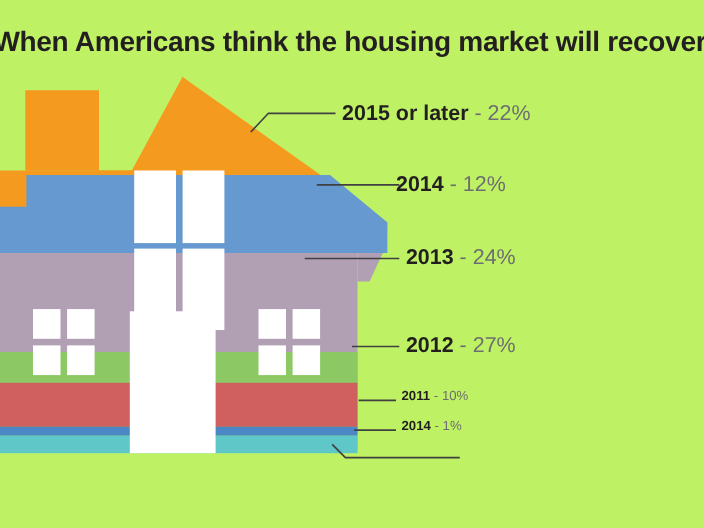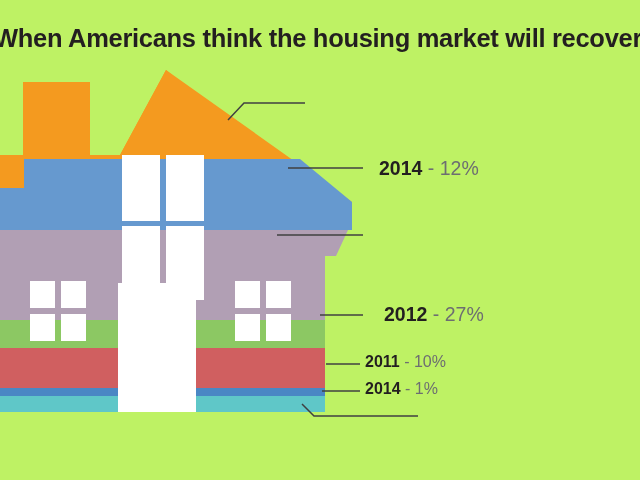--- a/index.html
+++ b/index.html
@@ -48,26 +48,26 @@
     font-size: 19.5px;
   }
   .label .yr {
     font-weight: bold;
     color: #231f20;
   }
   .label .pct {
     font-weight: normal;
     color: #6d6e71;
   }
-  .label.small { font-size: 16px; }
+  .label.small { font-size: 12px; }
 
   #lbl-2015 { left: 311px; top: 92px; }
-  #lbl-2014 { left: 379px; top: 157px; }
+  #lbl-2014 { left: 360px; top: 157px; }
   #lbl-2013 { left: 369px; top: 223px; }
-  #lbl-2012 { left: 384px; top: 303px; }
+  #lbl-2012 { left: 369px; top: 303px; }
   #lbl-2011 { left: 365px; top: 353px; }
   #lbl-2010 { left: 365px; top: 380px; }
   #lbl-rec  { left: 424px; top: 404px; font-weight: bold; }
   #lbl-rec .yr { font-weight: bold; }
 
   
   #leaders {
     position: absolute;
     left: 0; top: 0;
     width: 640px; height: 480px;
@@ -170,25 +170,31 @@
       <path d="M228,120 L244,103 L305,103"></path>
       <path d="M288,168 L363,168"></path>
       <path d="M277,235 L363,235"></path>
       <path d="M320,315 L363,315"></path>
       <path d="M326,364 L360,364"></path>
       <path d="M322,391 L360,391"></path>
       <path d="M302,404 L314,416 L418,416"></path>
     </g>
   </svg>
 
+  <div class="label" id="lbl-2015">
+    <span class="yr">2015 or later</span><span class="pct"> - </span><span class="pct">22%</span>
+  </div>
 
   <div class="label" id="lbl-2014">
     <span class="yr">2014</span><span class="pct"> - </span><span class="pct">12%</span>
   </div>
 
+  <div class="label" id="lbl-2013">
+    <span class="yr">2013</span><span class="pct"> - </span><span class="pct">24%</span>
+  </div>
 
   <div class="label" id="lbl-2012">
     <span class="yr">2012</span><span class="pct"> - </span><span class="pct">27%</span>
   </div>
 
   <div class="label small" id="lbl-2011">
     <span class="yr">2011</span><span class="pct"> - </span><span class="pct">10%</span>
   </div>
 
   <div class="label small" id="lbl-2010">

